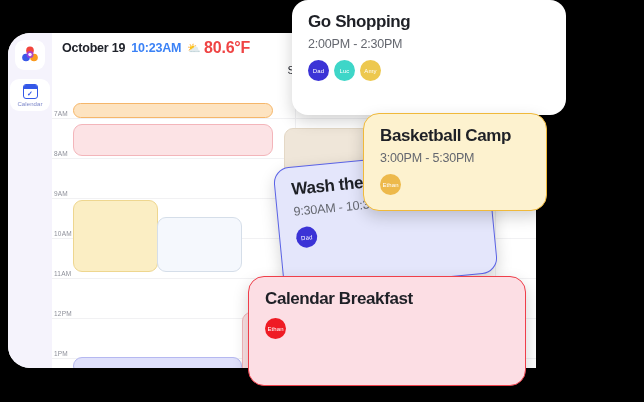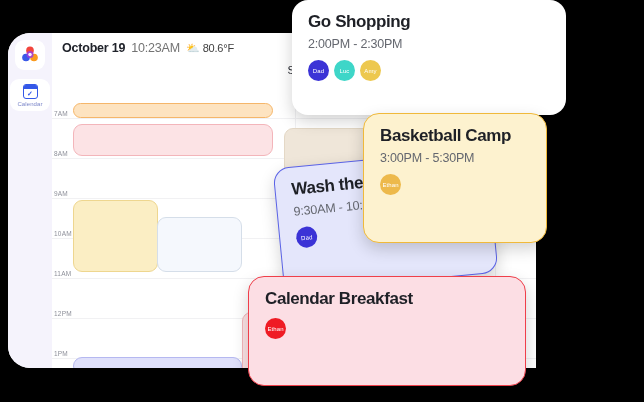--- a/index.html
+++ b/index.html
@@ -61,23 +61,23 @@
     font-size: 6px; color: #7b86c9; letter-spacing: .1px;
   }
 
   
   .main { flex: 1; display: flex; flex-direction: column; min-width: 0; background:#fff; }
   .topbar {
     height: 26px; display: flex; align-items: center; gap: 6px;
     padding: 4px 0 0 10px;
   }
   .topbar .date { font-size: 12.5px; font-weight: 700; color: #20232b; letter-spacing: -.2px; }
-  .topbar .time { font-size: 12.5px; font-weight: 400; color: #737373; letter-spacing: -.2px; }
+  .topbar .time { font-size: 12.5px; font-weight: 700; color: #3b82f6; letter-spacing: -.2px; }
   .topbar .wicon { font-size: 11px; line-height: 1; }
-  .topbar .temp { font-size: 11px; font-weight: 400; color: #404040; letter-spacing: -.2px; margin-left: -3px;}
+  .topbar .temp { font-size: 16px; font-weight: 700; color: #ef4444; letter-spacing: -.2px; margin-left: -3px;}
 
   .day-header {
     height: 22px; display: flex; align-items: center; justify-content: center;
     padding-left: 22px;
   }
   .day-header .daylabel { font-size: 11px; color: #22242c; }
   .day-header .daylabel b { font-weight: 700; }
 
   .grid-wrap { position: relative; flex: 1; overflow: hidden; }
   .grid-lines { position: absolute; inset: 0; }
@@ -118,21 +118,21 @@
     width: 21px; height: 21px; border-radius: 50%;
     display: flex; align-items: center; justify-content: center;
     font-size: 6px; color: #fff; letter-spacing: .1px;
   }
 
   #card-go-shopping {
     left: 292px; top: 0px; width: 274px; height: 115px;
     background: #ffffff;
   }
   #card-basketball {
-    left: 363px; top: 113px; width: 184px; height: 130px;
+    left: 363px; top: 113px; width: 184px; height: 98px;
     background: #fdf2cf; border: 1.5px solid #f0b93a;
   }
   #card-wash {
     left: 278px; top: 158px; width: 215px; height: 125px;
     background: #e4e6fb; border: 1.5px solid #5a62e6;
     transform: rotate(-5.5deg);
     overflow: hidden;
   }
   #card-breakfast {
     left: 248px; top: 276px; width: 278px; height: 110px;

